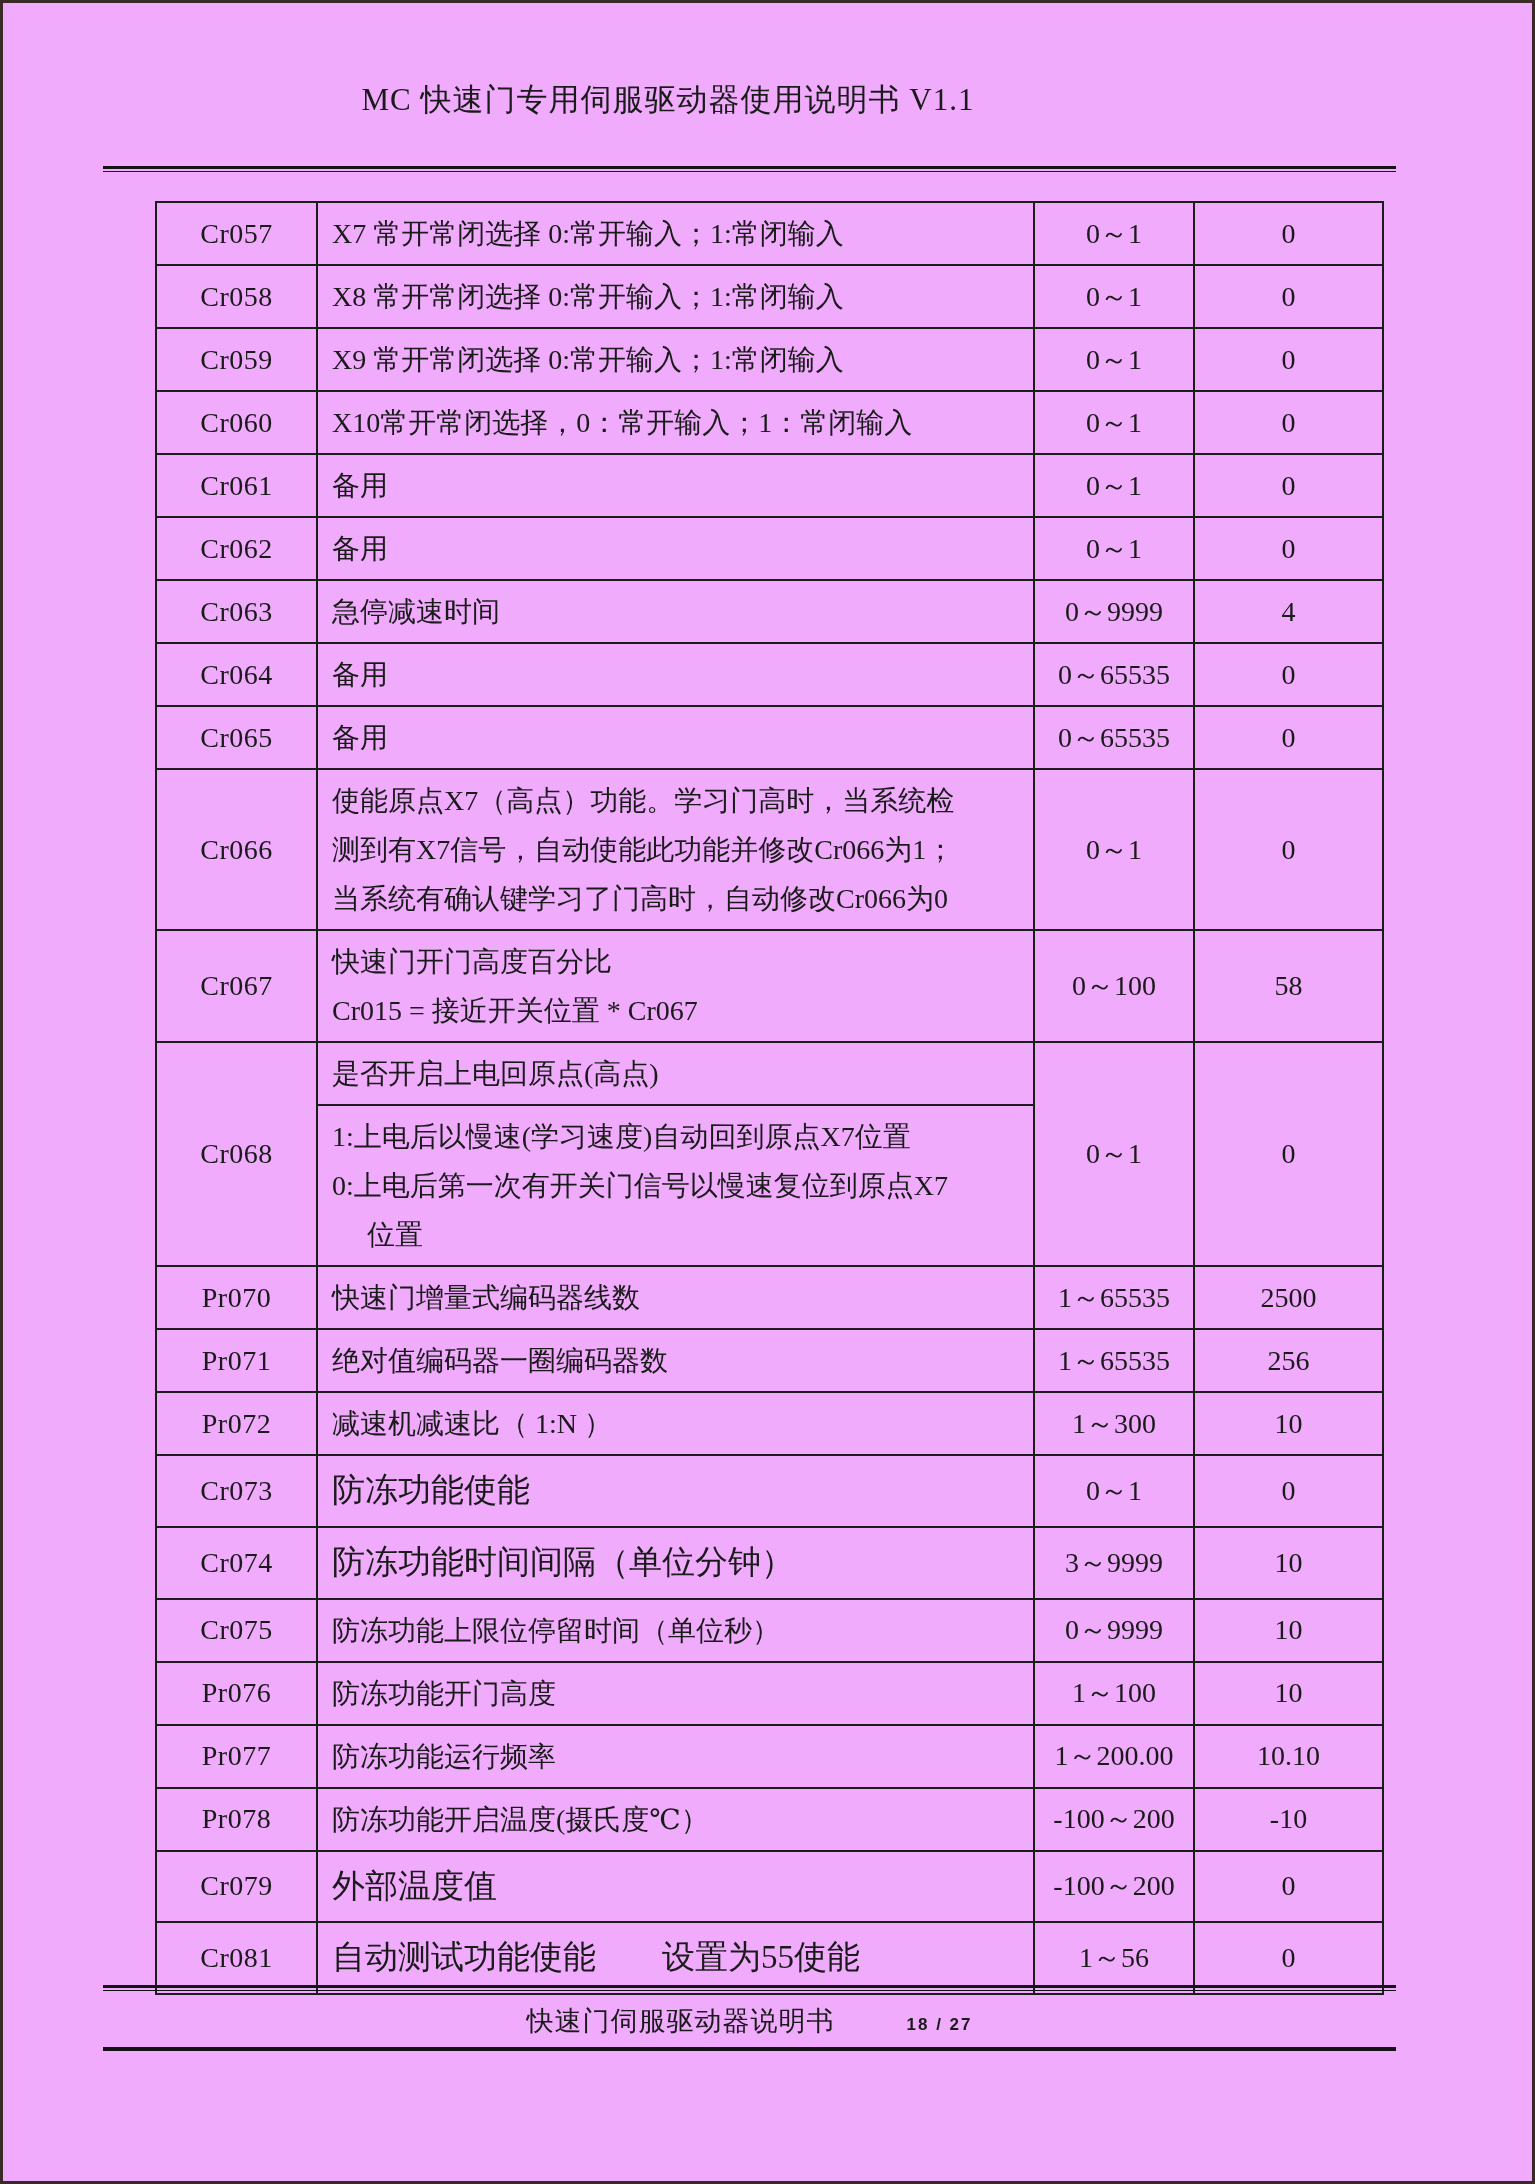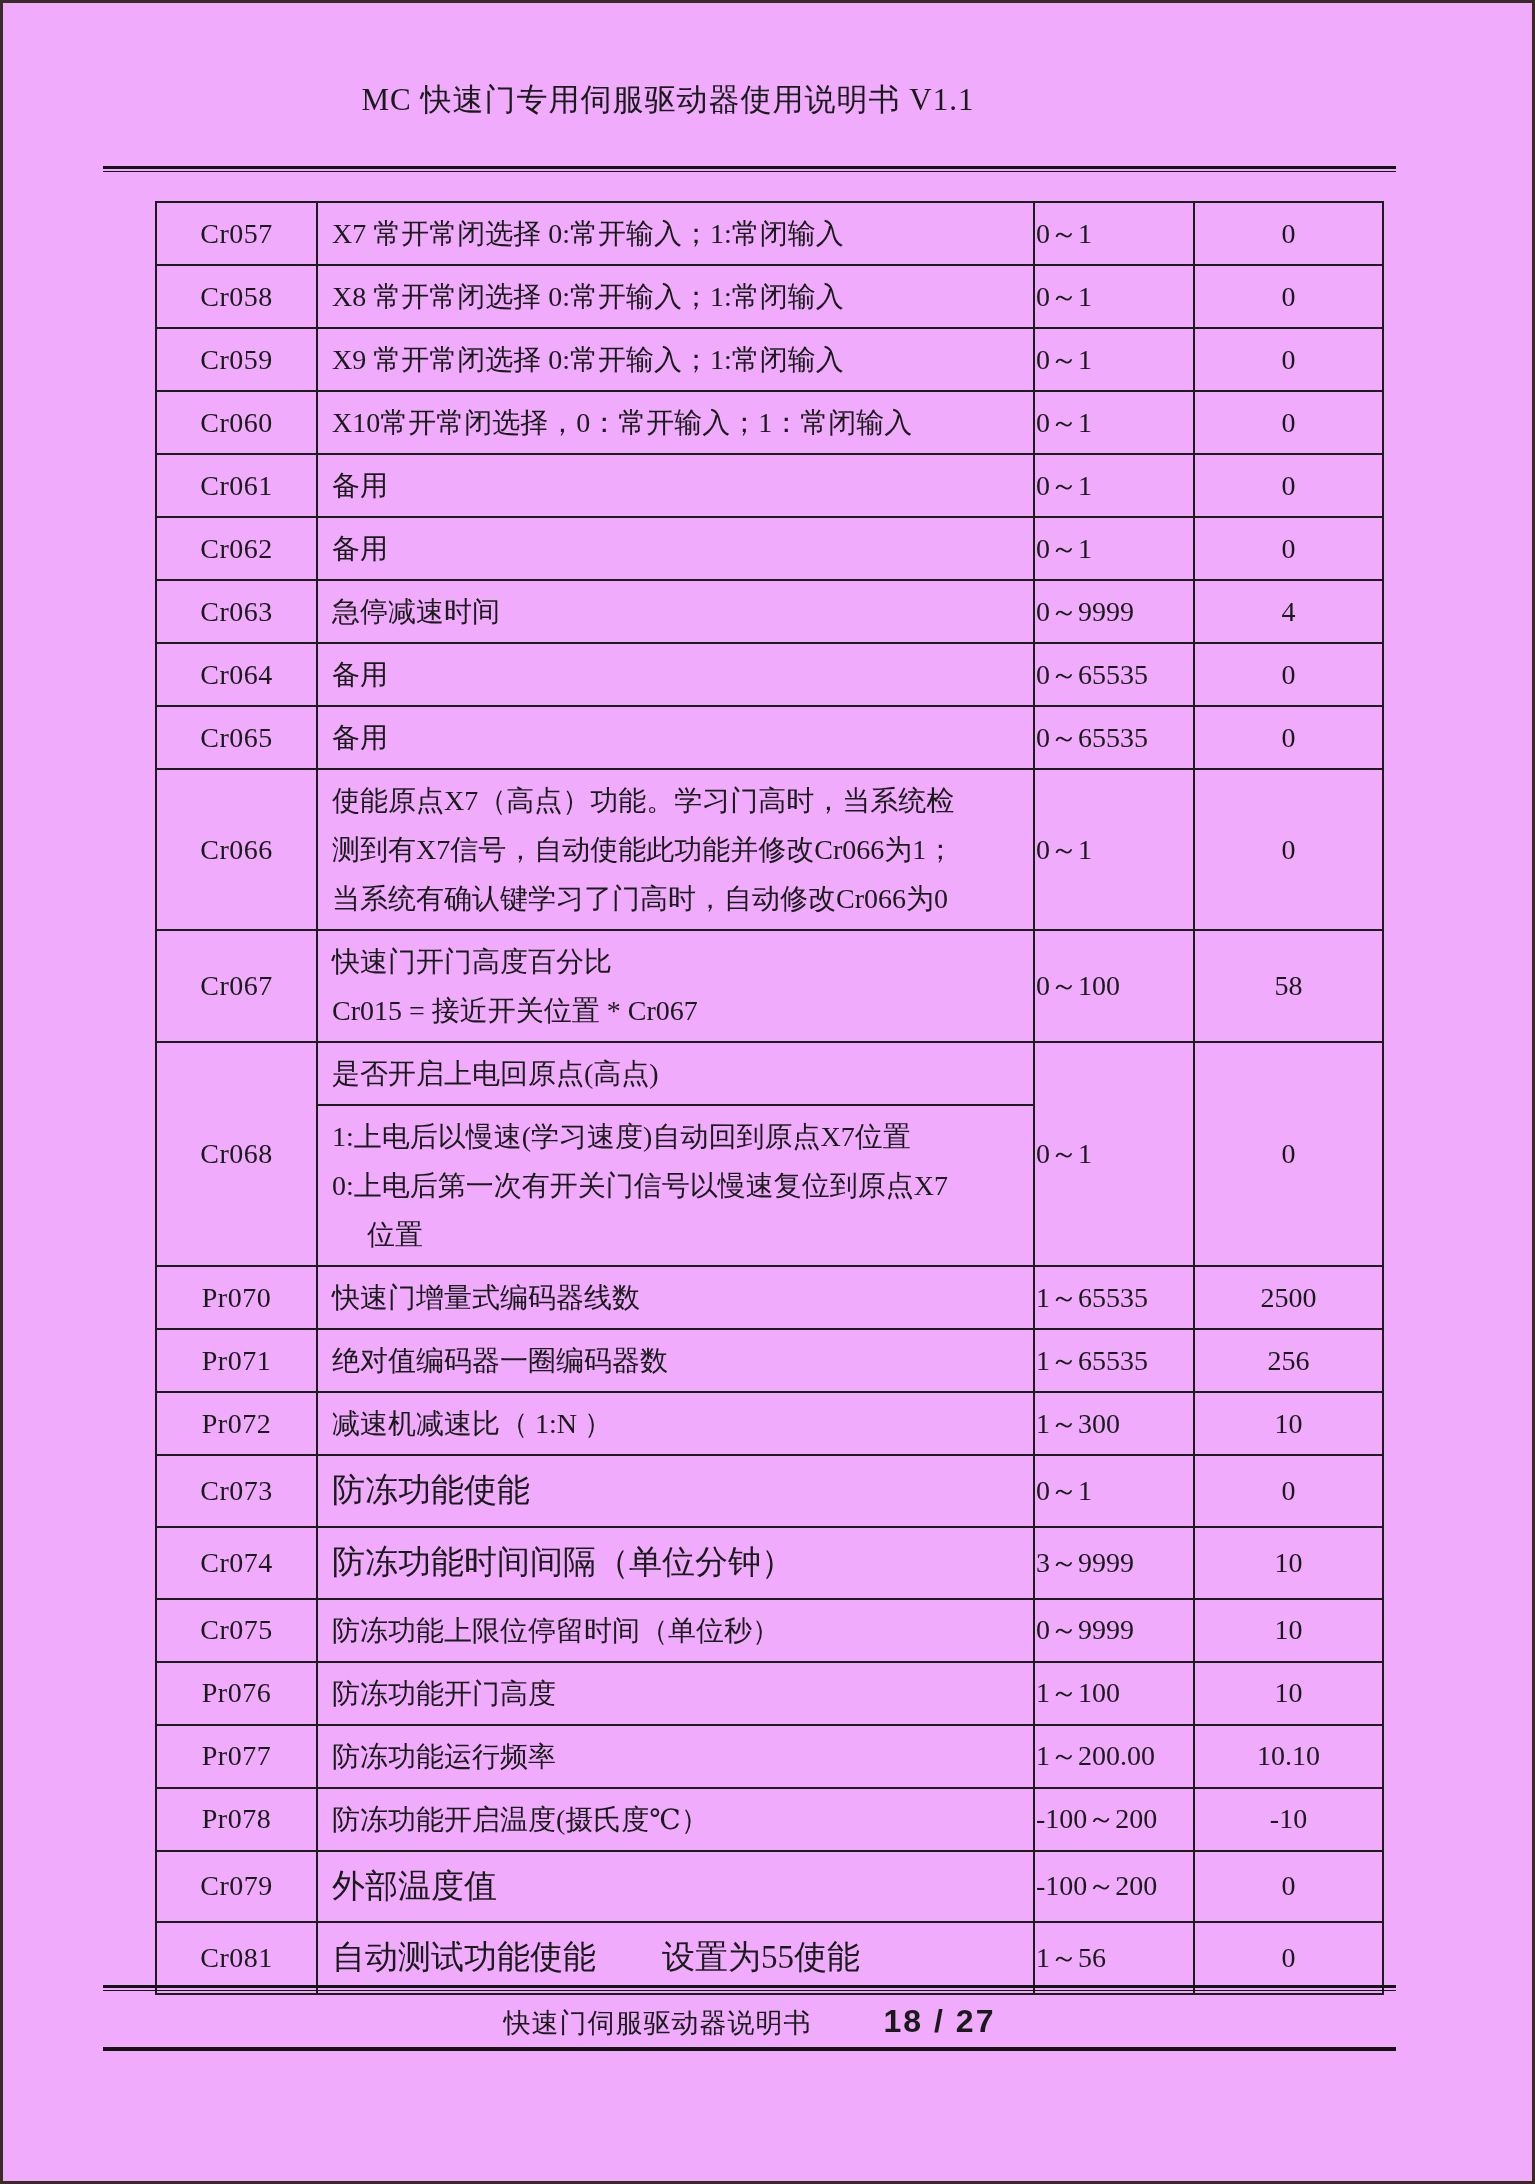--- a/index.html
+++ b/index.html
@@ -43,33 +43,33 @@
     height:60px;
     box-sizing:border-box;
   }
   td.c-code  { text-align:center; letter-spacing:0.5px; }
   td.c-desc  {
     padding:6px 12px 6px 14px;
     white-space:pre-wrap;
     line-height:1.75;
   }
   td.c-desc.lg { font-size:33px; }
-  td.c-range { text-align:left; }
+  td.c-range { text-align:center; }
   td.c-def   { text-align:center; }
 
   .footer-top-rule { top:1982px; }
   .footer-bottom-rule { top:2044px; }
   .footer-line {
     position:absolute; top:2000px; left:100px; width:1293px;
     text-align:center; white-space:nowrap;
   }
   .footer-doc-title { font-size:27px; letter-spacing:1px; }
   .footer-page-num {
     font-family:"Liberation Sans","DejaVu Sans",sans-serif;
-    font-weight:bold; font-size:32px;
+    font-weight:bold; font-size:17px;
     margin-left:72px; letter-spacing:2px;
   }
 </style>
 </head>
 <body>
 
 <div class="page">
 
   <div class="doc-title">MC 快速门专用伺服驱动器使用说明书 V1.1</div>
 

